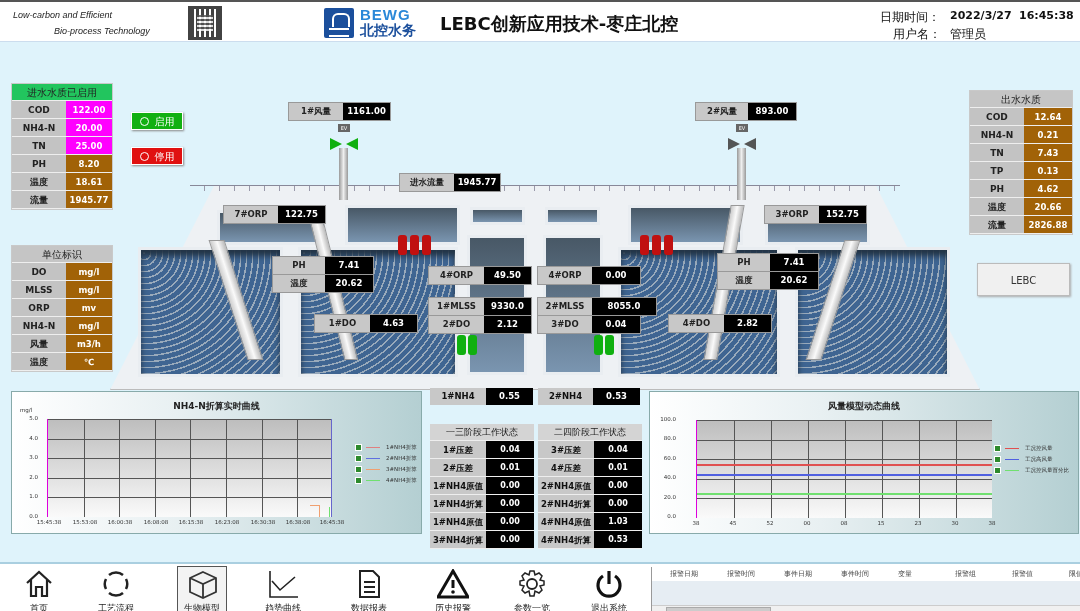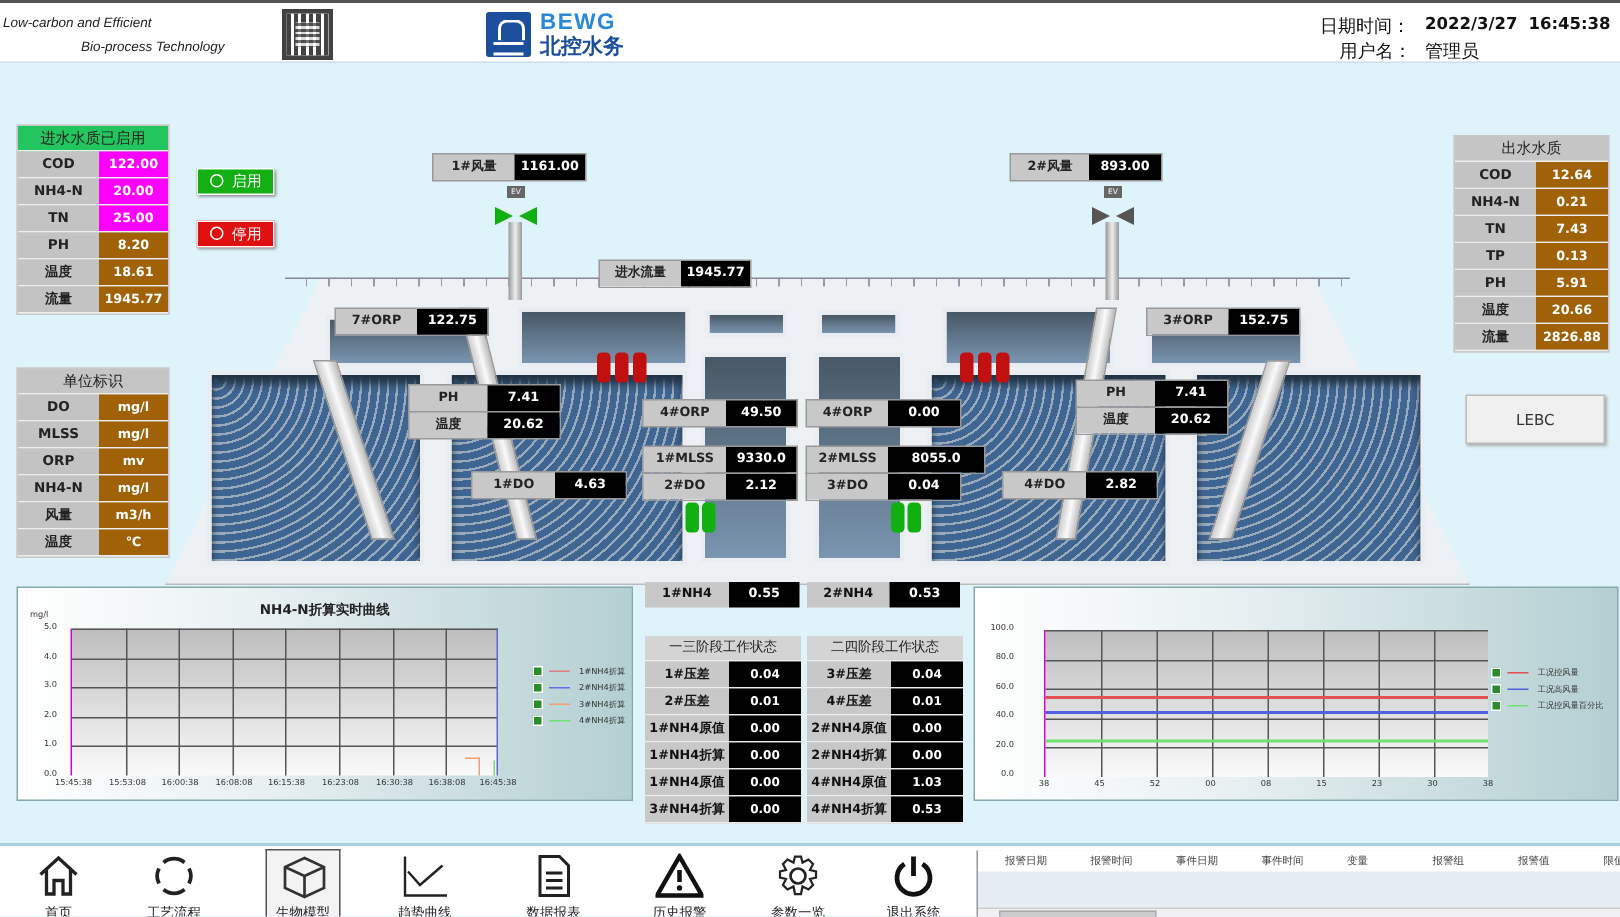--- a/index.html
+++ b/index.html
@@ -1,18 +1,18 @@
 <!DOCTYPE html>
 <html><head>
 <meta charset="utf-8">
 <style>
 *{box-sizing:border-box;margin:0;padding:0}
 body{width:1080px;height:611px;overflow:hidden;background:#dff3fb;font-family:"DejaVu Sans","Liberation Sans",sans-serif;position:relative;color:#111}
 .header{position:absolute;left:0;top:0;width:1080px;height:42px;background:#fff;border-top:2px solid #555;border-bottom:1px solid #cde}
-.slogan1{position:absolute;left:2px;top:8px;font-size:9px;font-style:italic;color:#222;font-family:"Liberation Sans",sans-serif}
+.slogan1{position:absolute;left:13px;top:8px;font-size:9px;font-style:italic;color:#222;font-family:"Liberation Sans",sans-serif}
 .slogan2{position:absolute;left:54px;top:24px;font-size:9px;font-style:italic;color:#222;font-family:"Liberation Sans",sans-serif}
 .qr{position:absolute;left:188px;top:4px;width:34px;height:34px;background:
  repeating-linear-gradient(90deg,#222 0 3px,#fff 3px 5px),#fff;opacity:.85;border:3px solid #222}
 .qr::after{content:"";position:absolute;inset:6px;background:repeating-linear-gradient(0deg,#fff 0 2px,#333 2px 4px);opacity:.8}
 .logo-box{position:absolute;left:324px;top:6px;width:30px;height:30px;background:#1b4f9c;border-radius:2px}
 .logo-box::before{content:"";position:absolute;left:8px;top:5px;width:14px;height:12px;border:2px solid #fff;border-bottom:none;border-radius:6px 6px 0 0}
 .logo-box::after{content:"";position:absolute;left:5px;top:20px;width:20px;height:5px;border-top:2px solid #fff;border-bottom:2px solid #fff}
 .logo-en{position:absolute;left:360px;top:4px;font-size:15px;color:#2a88d8;font-weight:bold;letter-spacing:1px;font-family:"Liberation Sans",sans-serif}
 .logo-cn{position:absolute;left:360px;top:20px;font-size:14px;color:#1b4f9c;font-weight:bold}
 .app-title{position:absolute;left:440px;top:10px;font-size:18px;font-weight:bold;color:#111}
@@ -88,20 +88,21 @@
 </head>
 <body>
 
 <div class="header">
   <div class="slogan1">Low-carbon and Efficient</div>
   <div class="slogan2">Bio-process Technology</div>
   <div class="qr"></div>
   <div class="logo-box"></div>
   <div class="logo-en">BEWG</div>
   <div class="logo-cn">北控水务</div>
+  <div class="app-title">LEBC创新应用技术-枣庄北控</div>
   <div class="dt-label">日期时间：</div>
   <div class="dt-date">2022/3/27</div>
   <div class="dt-time">16:45:38</div>
   <div class="user-label">用户名：</div>
   <div class="user-val">管理员</div>
 </div>
 
 <div class="tbl" style="left:11px;top:83px;width:102px">
   <div class="cap green">进水水质已启用</div>
   <div class="row">
@@ -174,21 +175,21 @@
   <div class="row">
       <div class="k" style="width:55px">TN</div>
       <div class="v" style="width:49px">7.43</div>
     </div>
   <div class="row">
       <div class="k" style="width:55px">TP</div>
       <div class="v" style="width:49px">0.13</div>
     </div>
   <div class="row">
       <div class="k" style="width:55px">PH</div>
-      <div class="v" style="width:49px">5.91</div>
+      <div class="v" style="width:49px">4.62</div>
     </div>
   <div class="row">
       <div class="k" style="width:55px">温度</div>
       <div class="v" style="width:49px">20.66</div>
     </div>
   <div class="row">
       <div class="k" style="width:55px">流量</div>
       <div class="v" style="width:49px">2826.88</div>
     </div>
 </div>
@@ -240,21 +241,21 @@
   </div>
 <div class="valve" style="left:728px;top:138px;--c:#555">
     <span class="l"></span>
     <span class="r"></span>
   </div>
 
 <div class="tag" style="left:289px;top:103px">
     <div class="k" style="width:54px">1#风量</div>
     <div class="v" style="width:47px">1161.00</div>
   </div>
-<div class="tag" style="left:674px;top:103px">
+<div class="tag" style="left:696px;top:103px">
     <div class="k" style="width:52px">2#风量</div>
     <div class="v" style="width:48px">893.00</div>
   </div>
 <div class="tag" style="left:400px;top:174px">
     <div class="k" style="width:54px">进水流量</div>
     <div class="v" style="width:46px">1945.77</div>
   </div>
 <div class="tag" style="left:224px;top:206px">
     <div class="k" style="width:54px">7#ORP</div>
     <div class="v" style="width:47px">122.75</div>
@@ -429,20 +430,21 @@
       </div>
     <div class="li">
         <span class="cb"></span>
         <span class="sw" style="background:#70e070"></span>
         <span>4#NH4折算</span>
       </div>
   </div>
 </div>
 
 <div class="chart" style="left:649px;top:391px;width:430px;height:143px">
+  <div class="title">风量模型动态曲线</div>
   <div class="ytick" style="left:8px;top:24px">100.0</div>
   <div class="ytick" style="left:8px;top:43px">80.0</div>
   <div class="ytick" style="left:8px;top:63px">60.0</div>
   <div class="ytick" style="left:8px;top:82px">40.0</div>
   <div class="ytick" style="left:8px;top:102px">20.0</div>
   <div class="ytick" style="left:8px;top:121px">0.0</div>
   <div class="plot" style="left:46px;top:28px;width:296px;height:98px">
     <div class="hgrid" style="top:0"></div>
       <div class="hgrid" style="top:19.6px"></div>
       <div class="hgrid" style="top:39.2px"></div>

